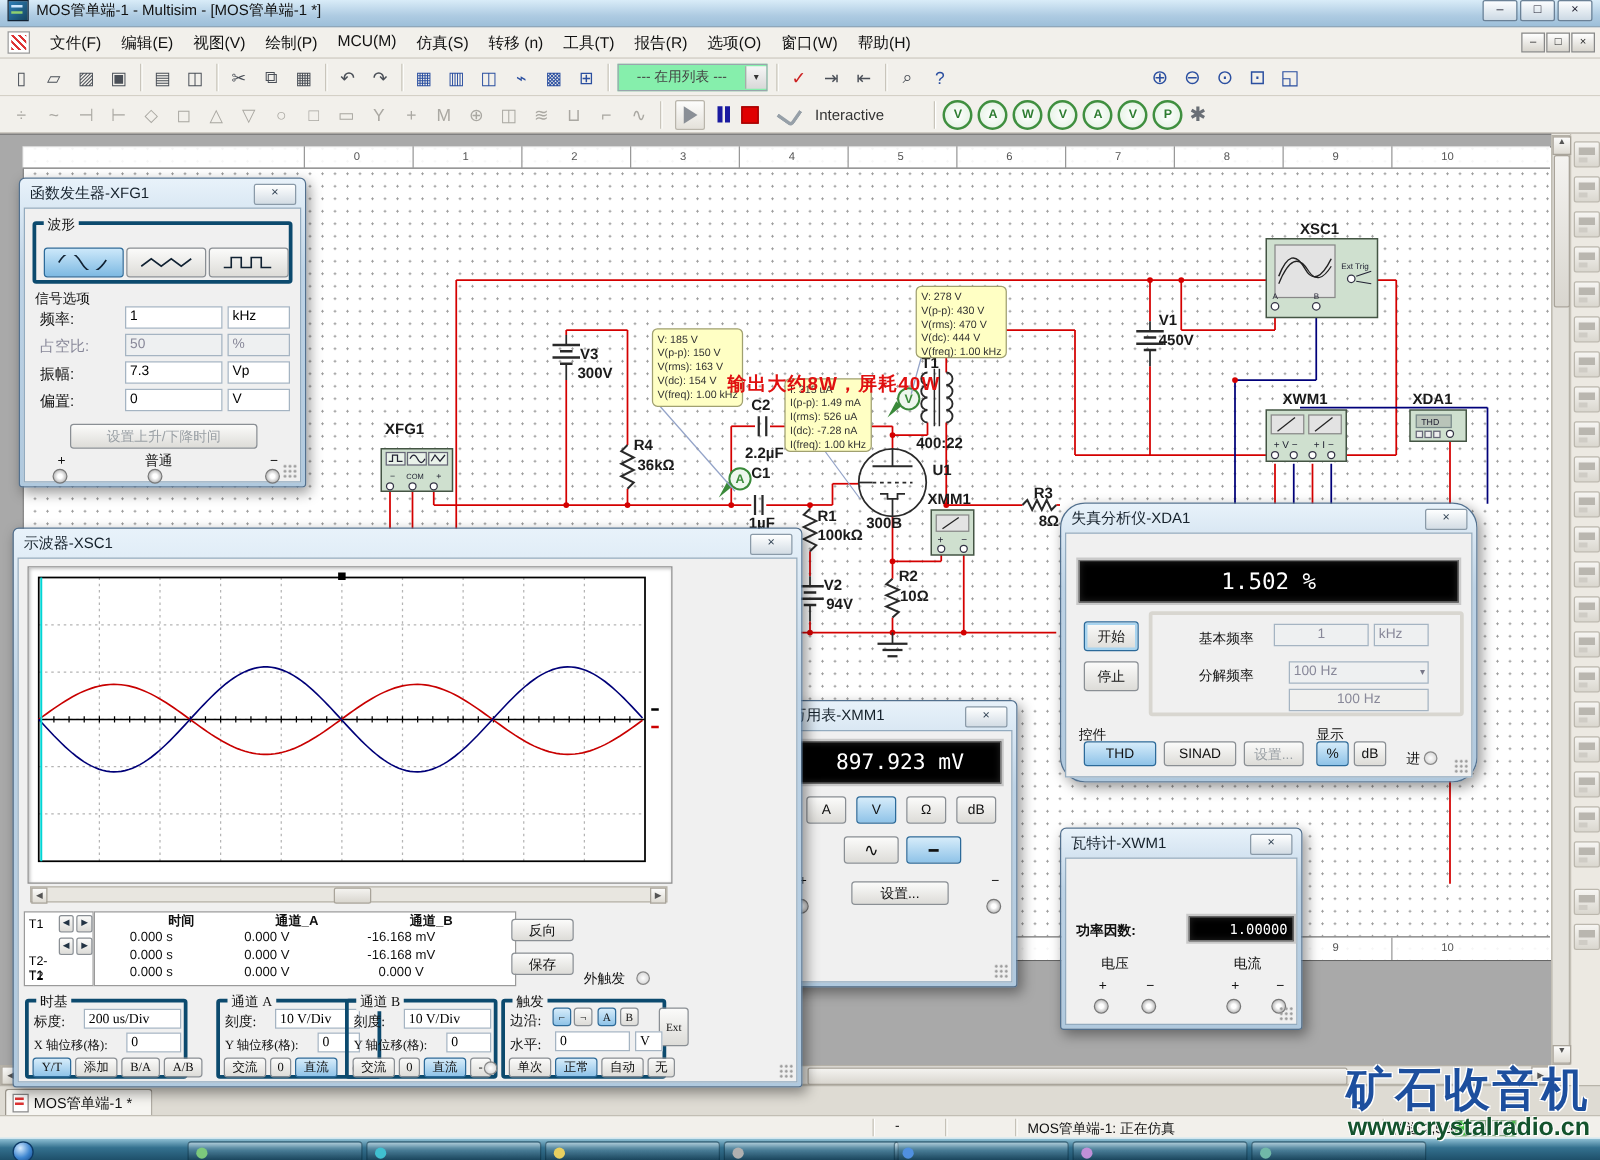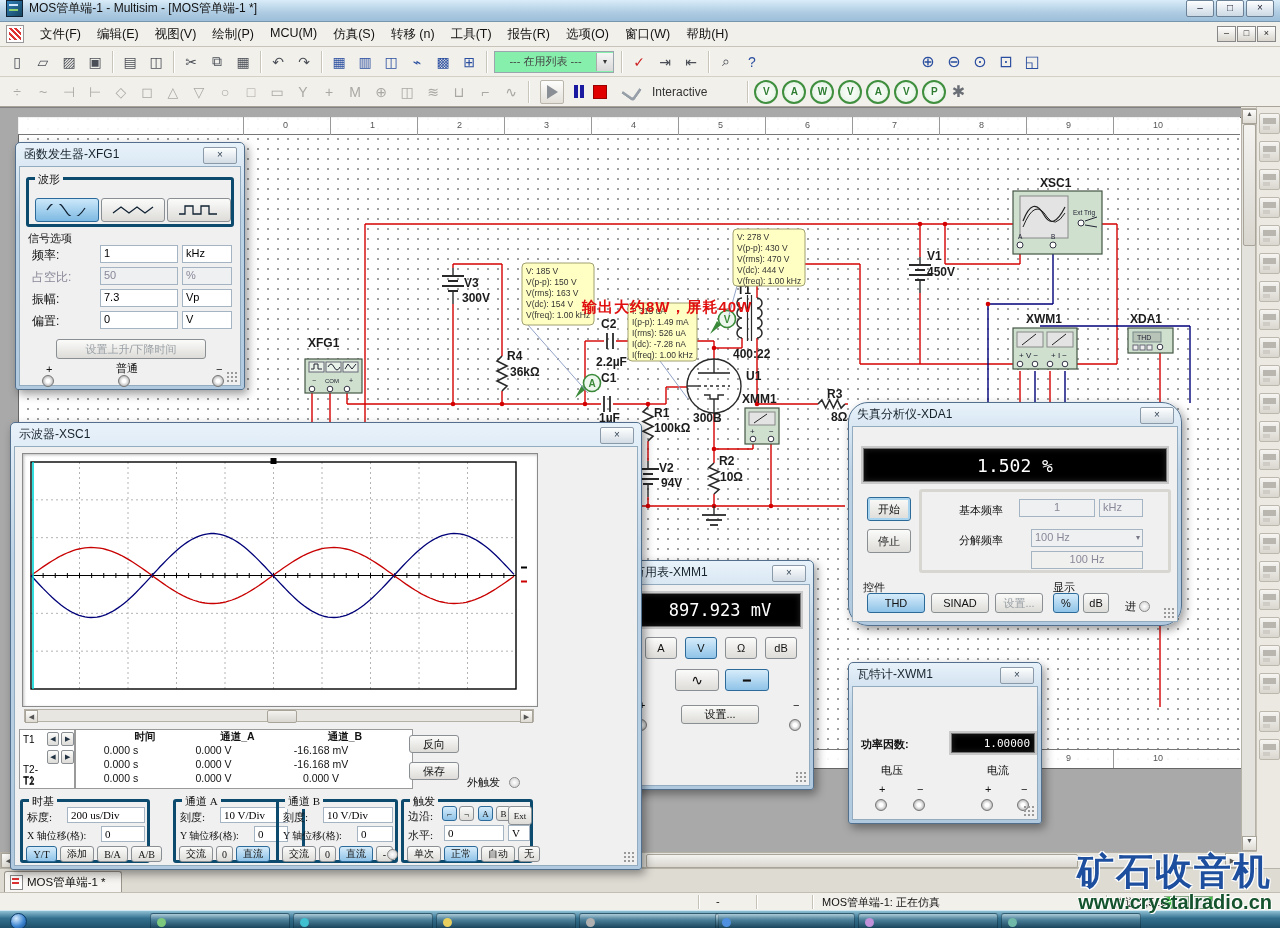--- a/index.html
+++ b/index.html
@@ -789,21 +789,21 @@
             <div class="btn" style="left: 97px; top: 44px; width: 17px; height: 16px; font-size: 10px;">-</div>
             <span class="radio" style="left: 108px; top: 47px;"></span>
           </div>
           <div class="grp" style="left: 386px; top: 352px; width: 132px; height: 64px;">
             <span class="glabel">触发</span>
             <span class="lbl" style="left: 4px; top: 7px;">边沿:</span>
             <div class="btn sel" style="left: 38px; top: 4px; width: 15px; height: 15px; font-size: 9px;">⌐</div>
             <div class="btn" style="left: 55px; top: 4px; width: 15px; height: 15px; font-size: 9px;">¬</div>
             <div class="btn sel" style="left: 74px; top: 4px; width: 15px; height: 15px; font-size: 9px;">A</div>
             <div class="btn" style="left: 92px; top: 4px; width: 15px; height: 15px; font-size: 9px;">B</div>
-            <div class="btn" style="left: 104px; top: 4px; width: 24px; height: 19px; font-size: 9px;">Ext</div>
+            <div class="btn" style="left: 123px; top: 4px; width: 24px; height: 31px; font-size: 9px;">Ext</div>
             <span class="lbl" style="left: 4px; top: 26px;">水平:</span>
             <div class="field" style="left: 40px; top: 23px; width: 60px; height: 16px; line-height: 14px;">0</div>
             <div class="field" style="left: 104px; top: 23px; width: 22px; height: 16px; line-height: 14px;">V</div>
             <div class="btn" style="left: 3px; top: 44px; width: 34px; height: 16px; font-size: 10px;">单次</div>
             <div class="btn sel" style="left: 40px; top: 44px; width: 34px; height: 16px; font-size: 10px;">正常</div>
             <div class="btn" style="left: 77px; top: 44px; width: 34px; height: 16px; font-size: 10px;">自动</div>
             <div class="btn" style="left: 114px; top: 44px; width: 22px; height: 16px; font-size: 10px;">无</div>
           </div>
         </div>
       <div class="grip"></div>

